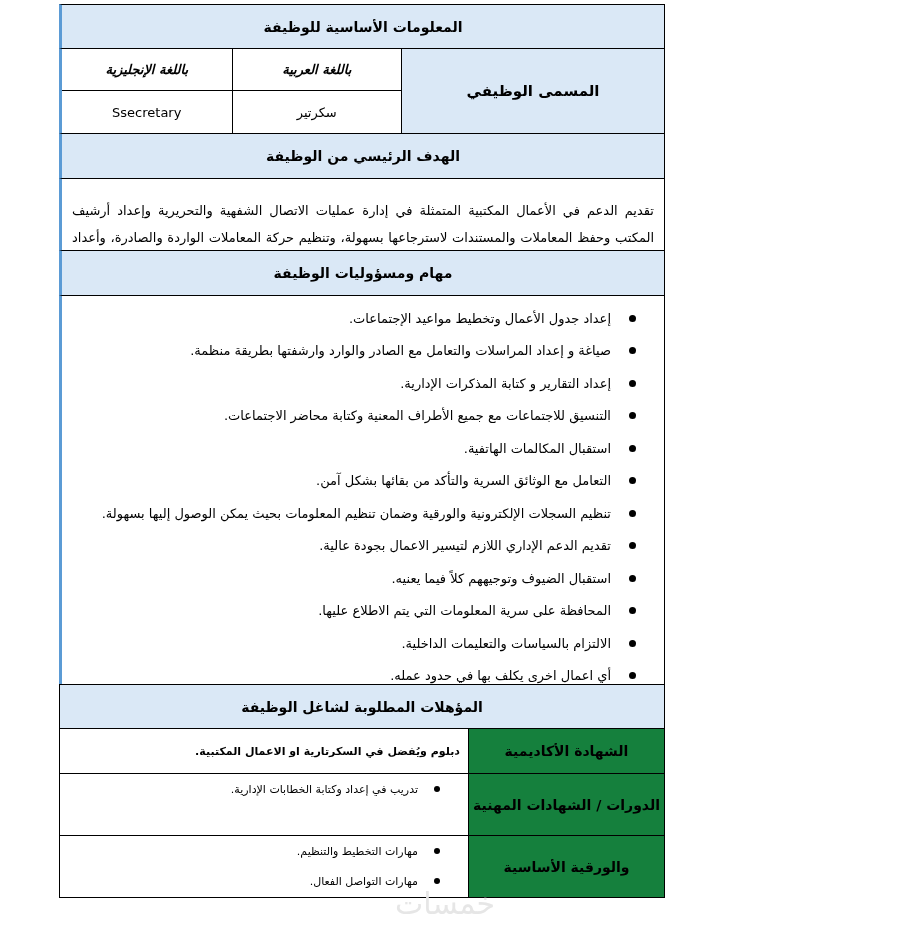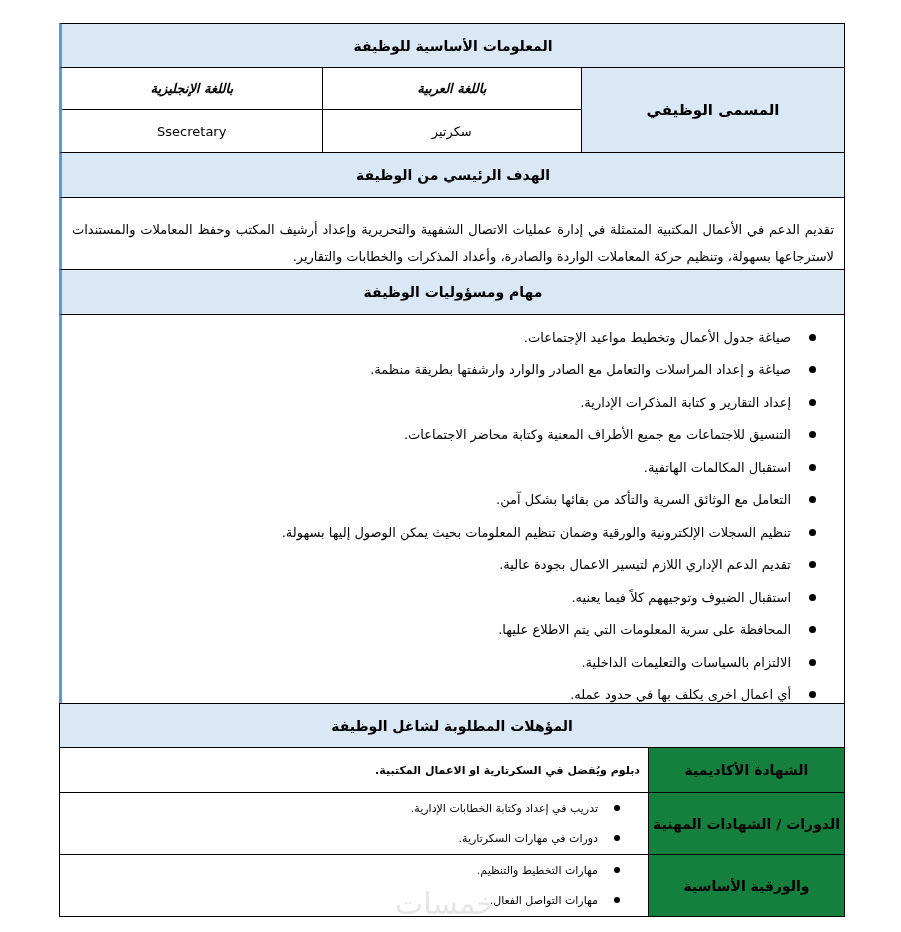--- a/index.html
+++ b/index.html
@@ -1,20 +1,20 @@
 <!DOCTYPE html>
 <html><head>
 <meta charset="utf-8">
 <style>
   html, body { margin: 0; padding: 0; background: #ffffff; }
   body {
     width: 901px; height: 932px; position: relative; overflow: hidden;
     font-family: "DejaVu Sans", sans-serif; color: #000;
   }
-  .sheet { position: absolute; left: 59px; top: 23px; width: 786px; }
+  .sheet { position: absolute; left: 59px; top: 4px; width: 606px; }
   .row { position: relative; box-sizing: border-box; border-bottom: 1.5px solid #000; }
   .blue { background: #dae8f6; }
   .hdr { height: 45px; display: flex; align-items: center; justify-content: center;
          font-size: 14px; font-weight: bold; direction: rtl; }
   .upper { border-left: 3px solid #5b9bd5; border-right: 1.5px solid #000; }
   .lower { border-left: 1.5px solid #000; border-right: 1.5px solid #000; }
   .top-line { border-top: 1.5px solid #000; }
 
   
   .title-block { height: 85px; display: flex; direction: rtl; }
@@ -77,21 +77,21 @@
   <div class="row purpose upper">تقديم الدعم في الأعمال المكتبية المتمثلة في إدارة عمليات الاتصال الشفهية والتحريرية وإعداد أرشيف المكتب وحفظ المعاملات والمستندات لاسترجاعها بسهولة، وتنظيم حركة المعاملات الواردة والصادرة، وأعداد المذكرات والخطابات والتقارير.</div>
 
   <div class="row blue hdr upper">
     <span>مهام ومسؤوليات الوظيفة</span>
   </div>
 
   <div class="row tasks upper">
     <ul id="tasks-ul">
         <li>
           <span class="dot"></span>
-          <span>صياغة جدول الأعمال وتخطيط مواعيد الإجتماعات.</span>
+          <span>إعداد جدول الأعمال وتخطيط مواعيد الإجتماعات.</span>
         </li>
         <li>
           <span class="dot"></span>
           <span>صياغة و إعداد المراسلات والتعامل مع الصادر والوارد وارشفتها بطريقة منظمة.</span>
         </li>
         <li>
           <span class="dot"></span>
           <span>إعداد التقارير و كتابة المذكرات الإدارية.</span>
         </li>
         <li>
@@ -142,24 +142,20 @@
     <div class="content">دبلوم ويُفضل في السكرتارية او الاعمال المكتبية.</div>
   </div>
 
   <div class="row qual q2 lower">
     <div class="label">الدورات / الشهادات المهنية</div>
     <div class="content">
       <div class="line">
           <span class="dot"></span>
           <span>تدريب في إعداد وكتابة الخطابات الإدارية.</span>
         </div>
-      <div class="line">
-          <span class="dot"></span>
-          <span>دورات في مهارات السكرتارية.</span>
-        </div>
     </div>
   </div>
 
   <div class="row qual q3 lower">
     <div class="label">والورقية الأساسية</div>
     <div class="content">
       <div class="line">
           <span class="dot"></span>
           <span>مهارات التخطيط والتنظيم.</span>
         </div>

